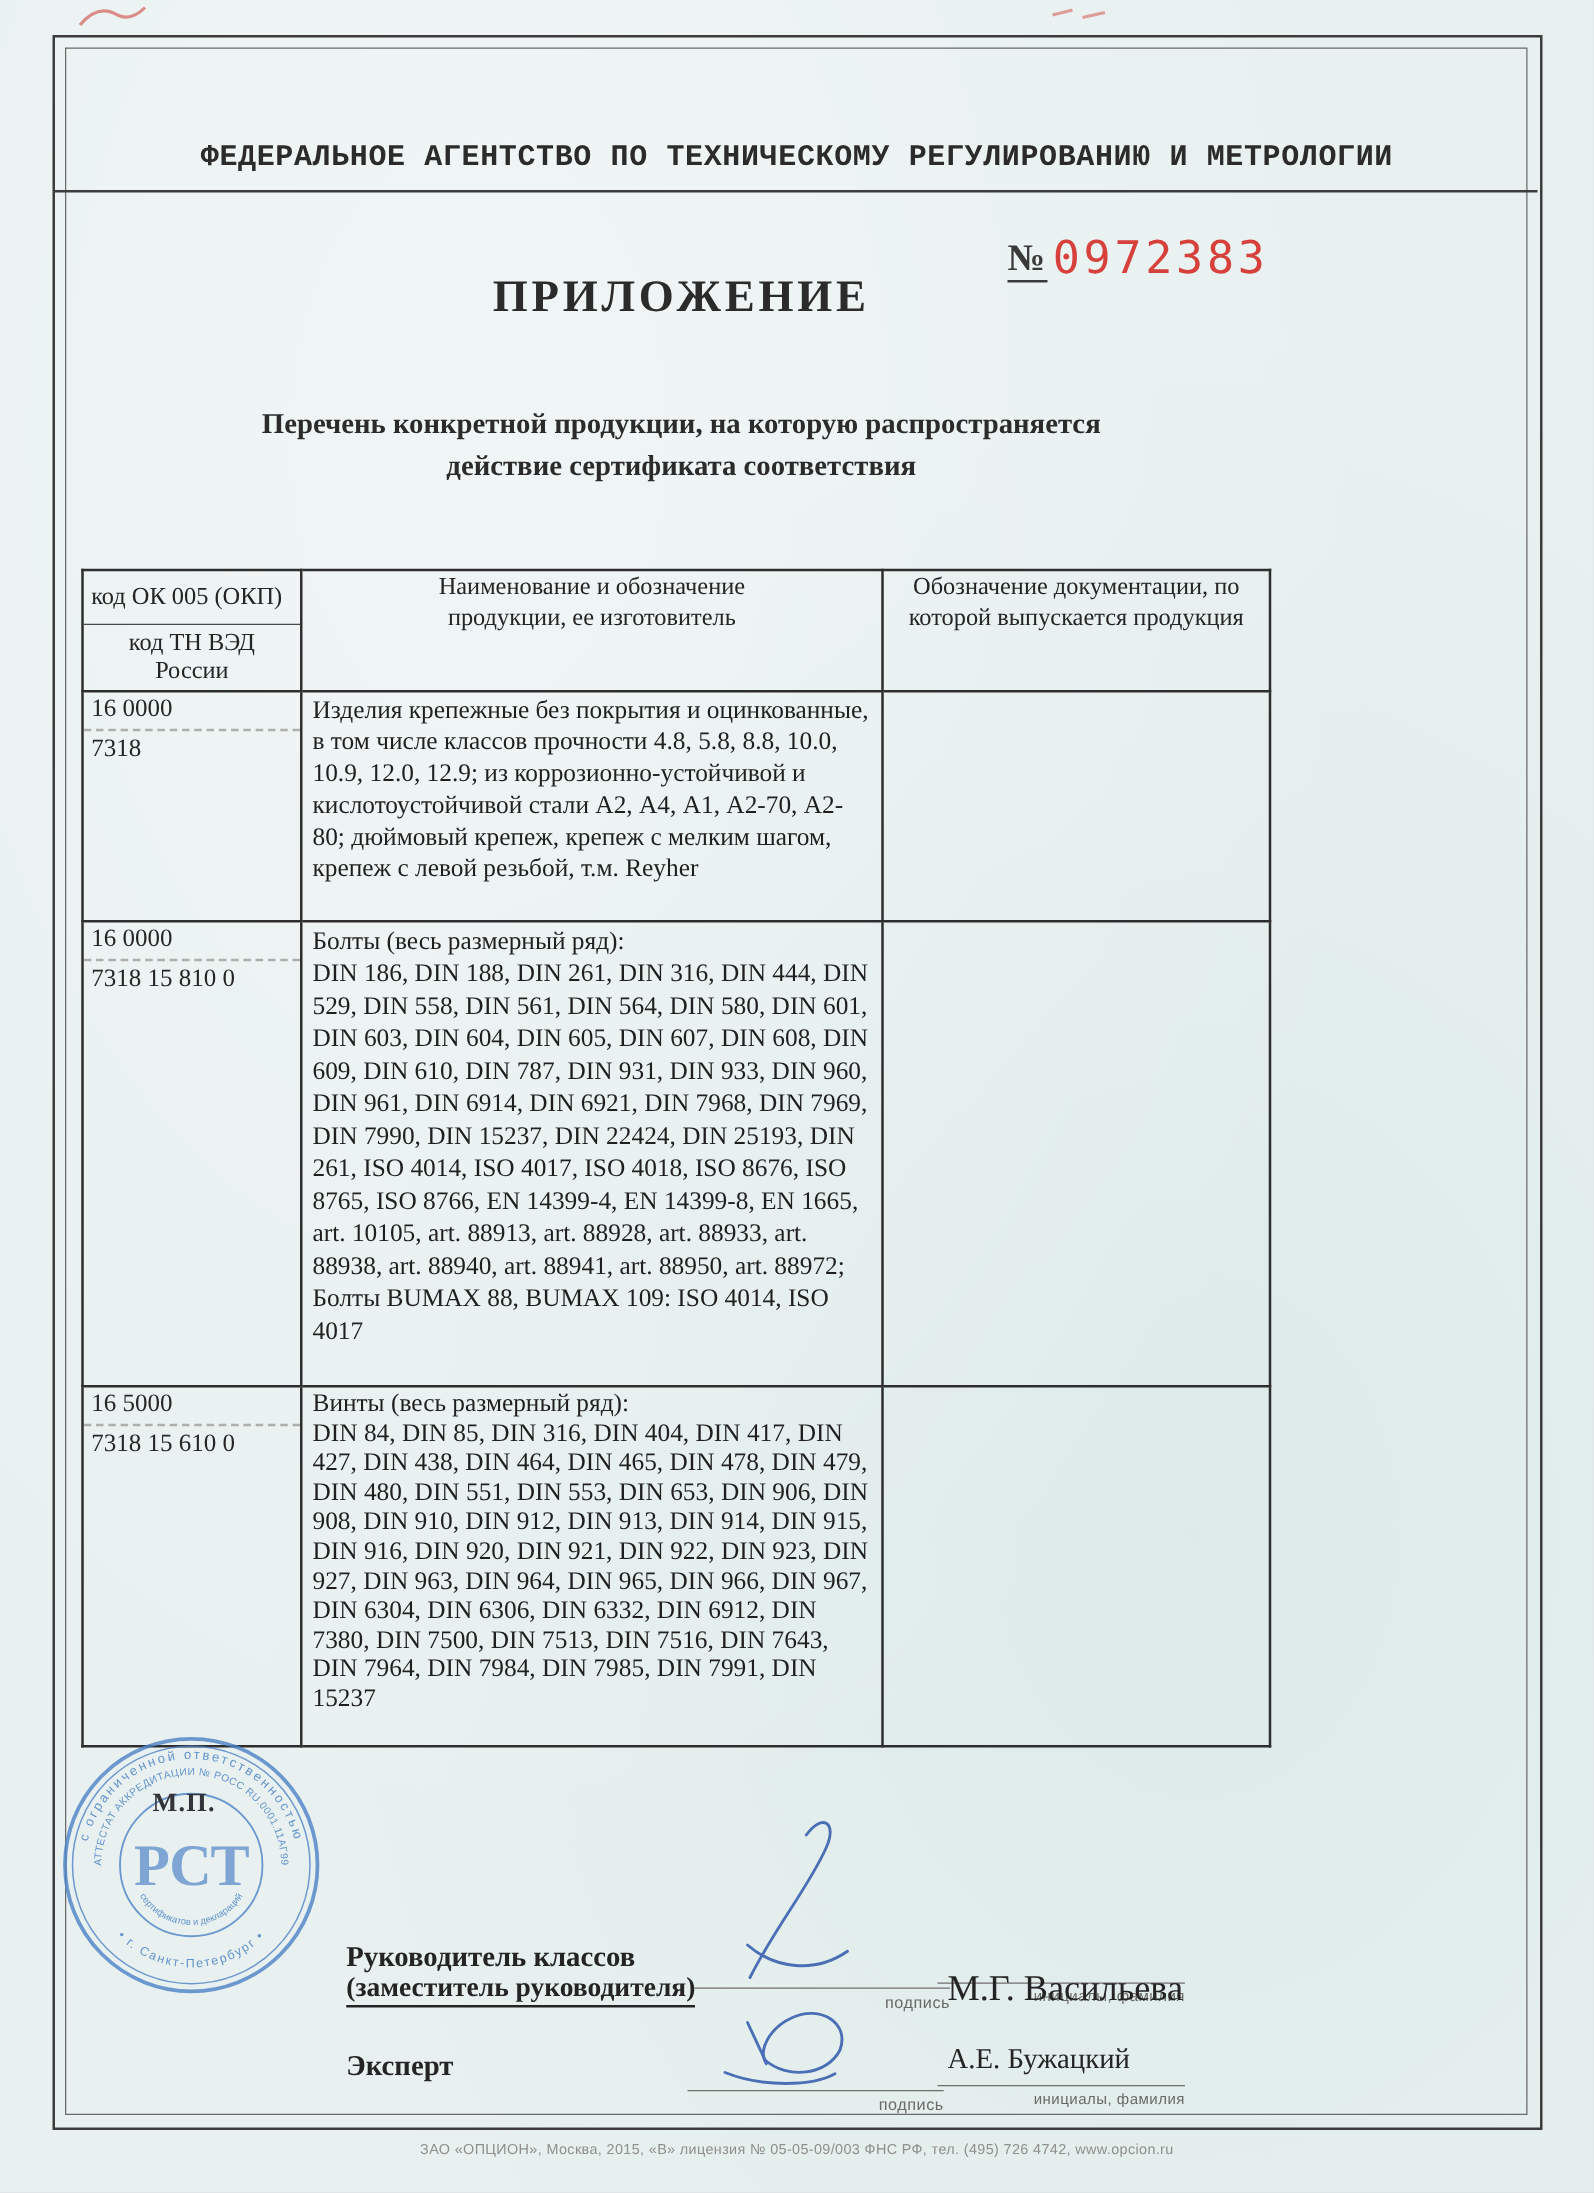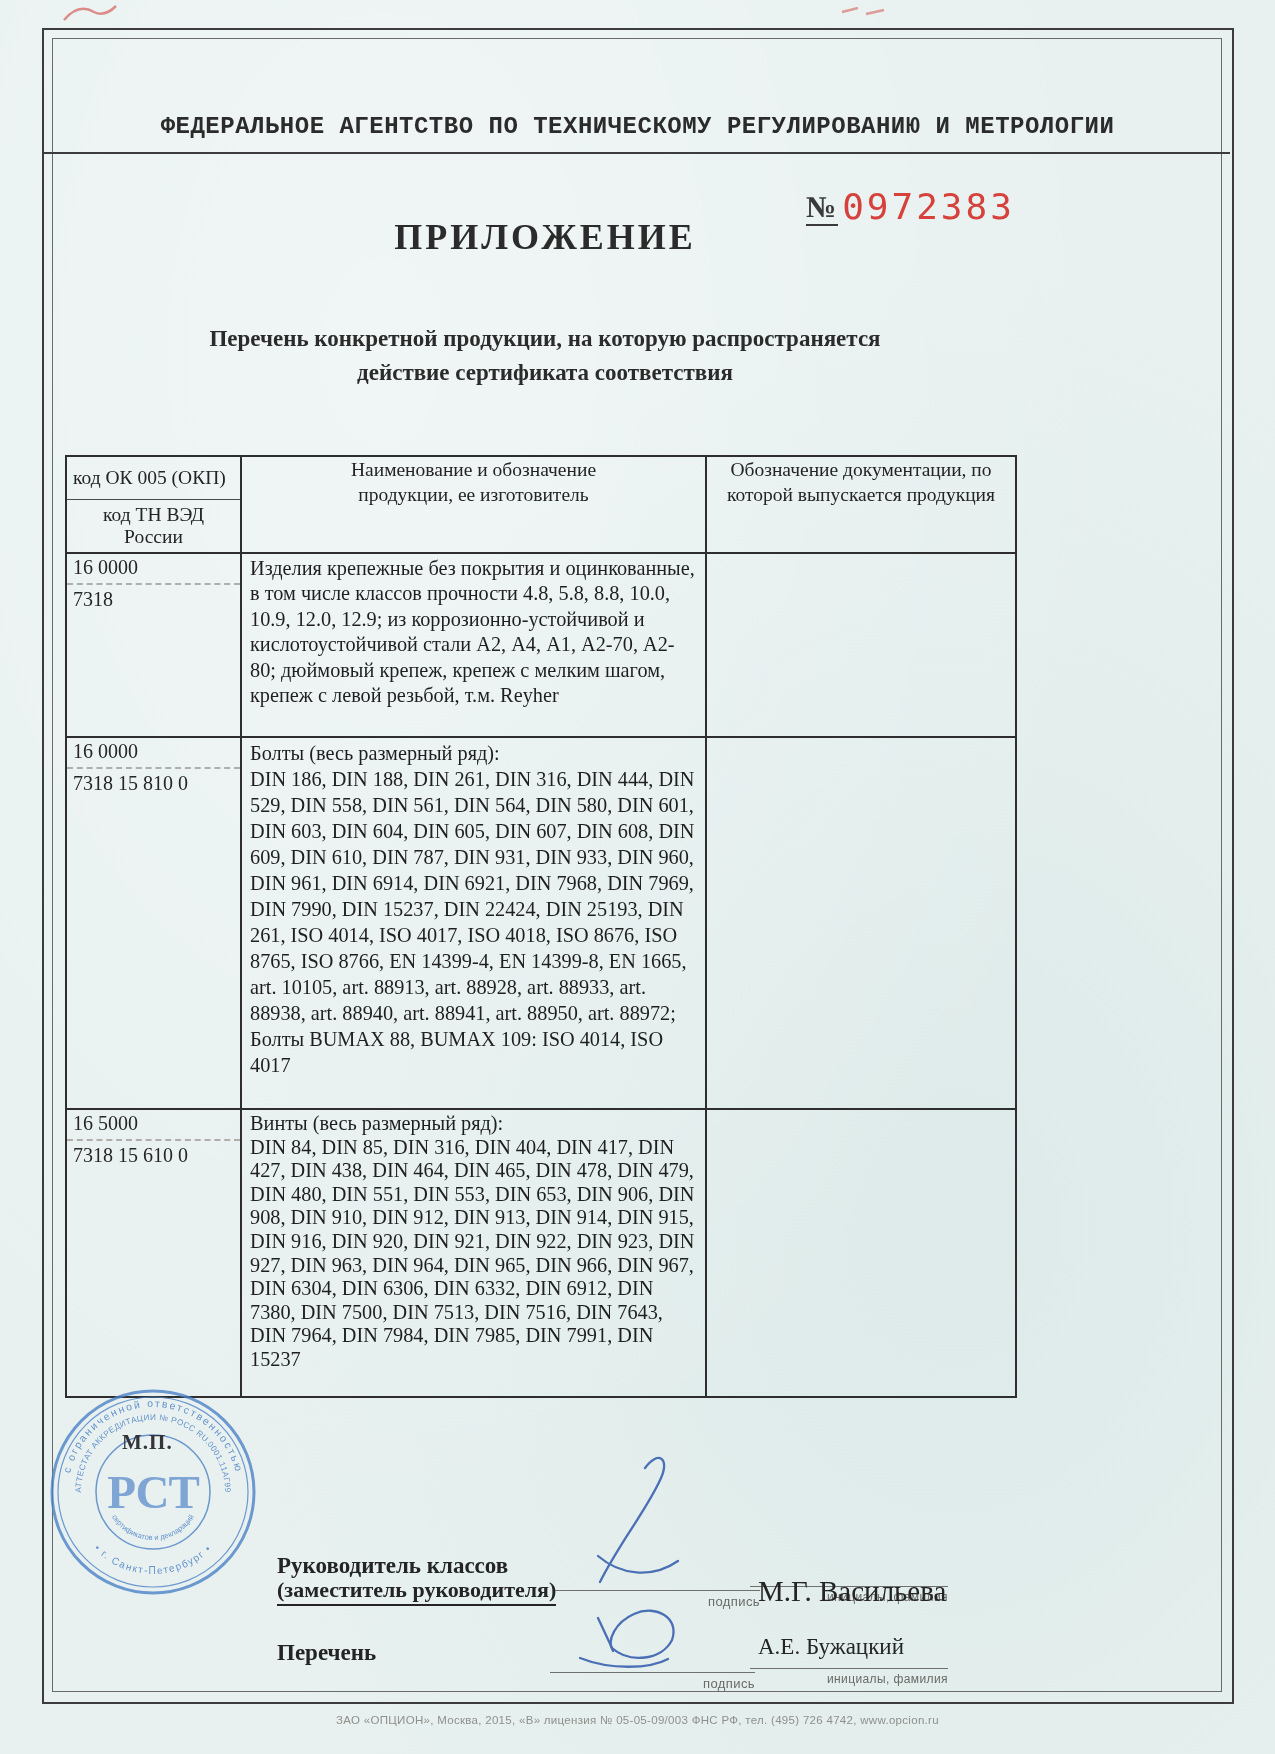--- a/index.html
+++ b/index.html
@@ -183,21 +183,21 @@
       <text font-size="8.2" letter-spacing="0.4"><textPath href="#arcInnerTop" startOffset="50%" text-anchor="middle">АТТЕСТАТ АККРЕДИТАЦИИ № РОСС RU.0001.11АГ99</textPath></text>
       <text font-size="10" letter-spacing="1.5"><textPath href="#arcBottom" startOffset="50%" text-anchor="middle">• г. Санкт-Петербург •</textPath></text>
       <text font-size="7.5"><textPath href="#arcInnerBottom" startOffset="50%" text-anchor="middle">сертификатов и деклараций</textPath></text>
       <text x="120" y="136" text-anchor="middle" font-size="47" font-weight="bold" letter-spacing="-1" opacity="0.8" font-family="Liberation Serif, serif">РСТ</text>
     </g>
   </svg>
   <div class="mp-label">М.П.</div>
 
   <div class="role-1a">Руководитель классов</div>
   <div class="role-1b">(заместитель руководителя)</div>
-  <div class="role-2">Перечень</div>
+  <div class="role-2">Эксперт</div>
 
   <div class="sigline sigline-1"></div>
   <div class="sigline sigline-2"></div>
   <div class="sigline nameline-1"></div>
   <div class="sigline nameline-2"></div>
 
   <div class="caption cap-sig1">подпись</div>
   <div class="caption cap-sig2">подпись</div>
   <div class="caption cap-name1">инициалы, фамилия</div>
   <div class="caption cap-name2">инициалы, фамилия</div>

